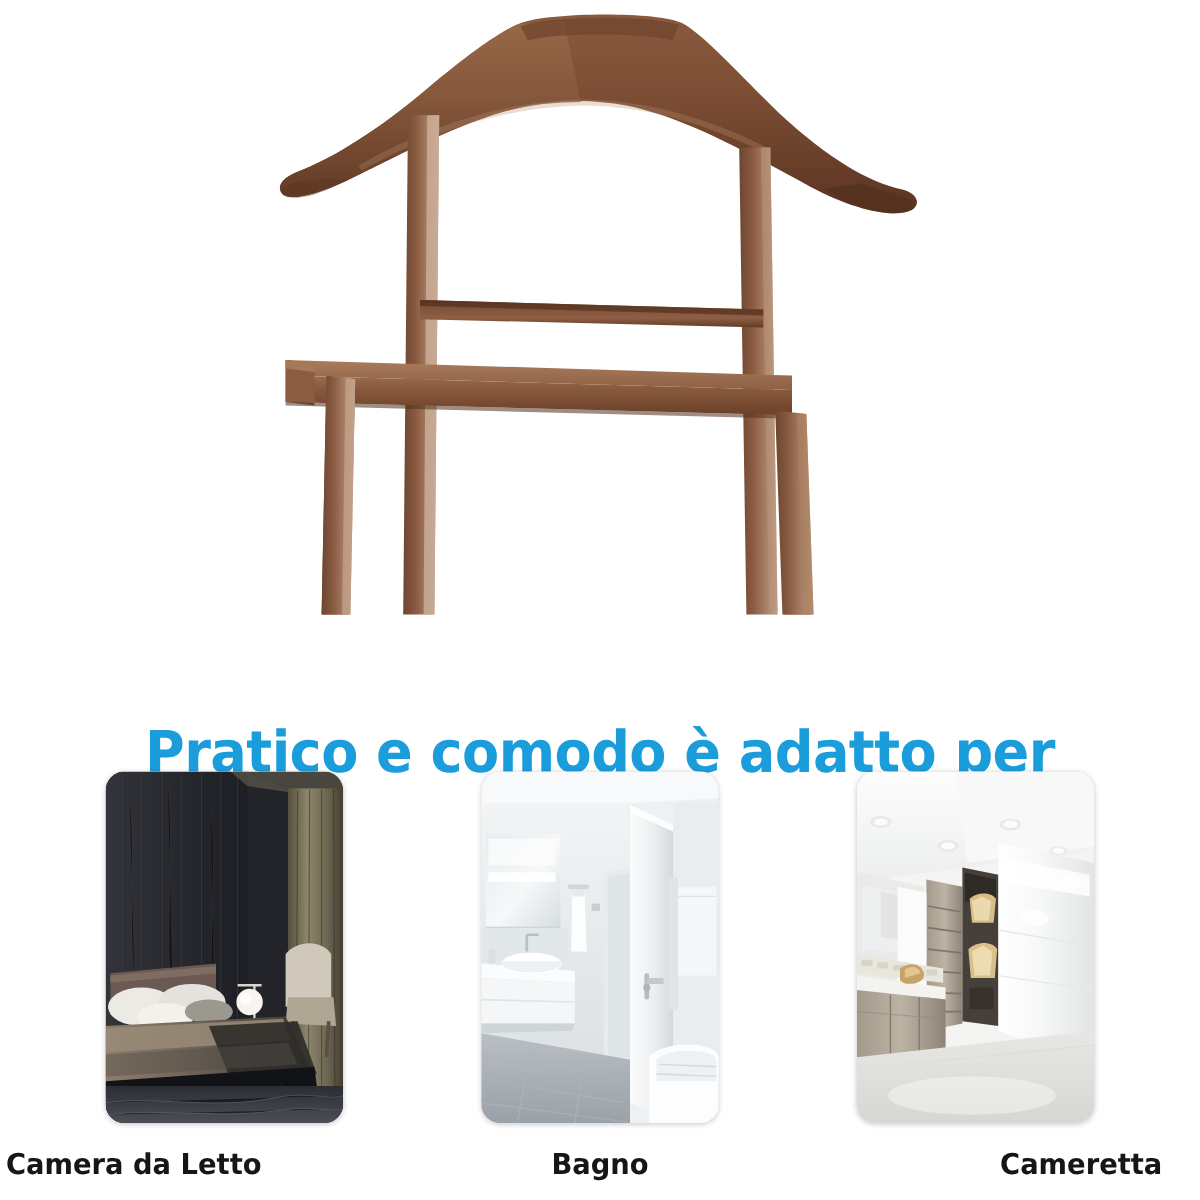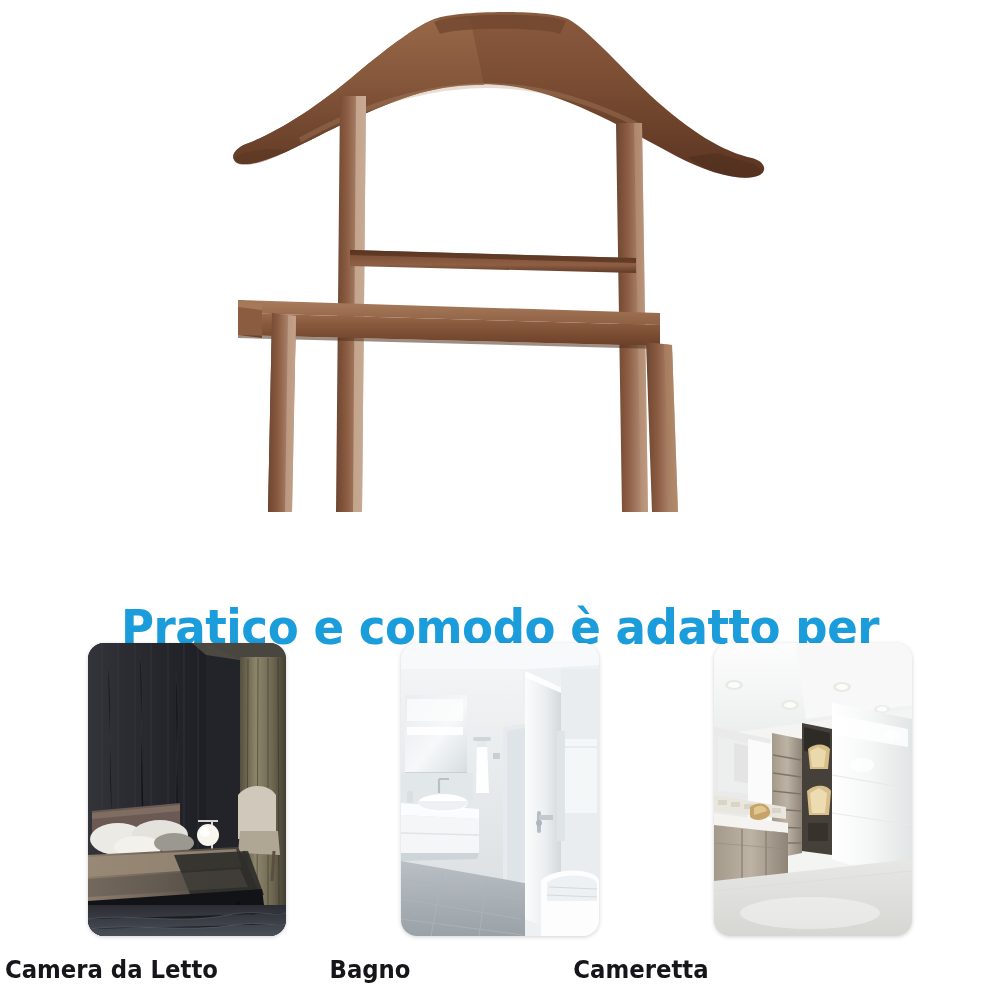--- a/index.html
+++ b/index.html
@@ -67,23 +67,23 @@
   .room-card svg { display: block; }
 
   
   #caption-row {
     position: absolute;
     left: 0;
     top: 955px;
     width: 1000px;
     height: 45px;
     display: flex;
-    justify-content: flex-start;
+    justify-content: space-between;
     align-items: flex-start;
-    gap: 73px;
+    gap: 115px;
   }
   .room-caption {
     width: 198px;
     text-align: center;
     font-family: "DejaVu Sans", sans-serif;
     font-weight: bold;
     font-size: 24px;
     line-height: 30px;
     color: #16161a;
     white-space: nowrap;

